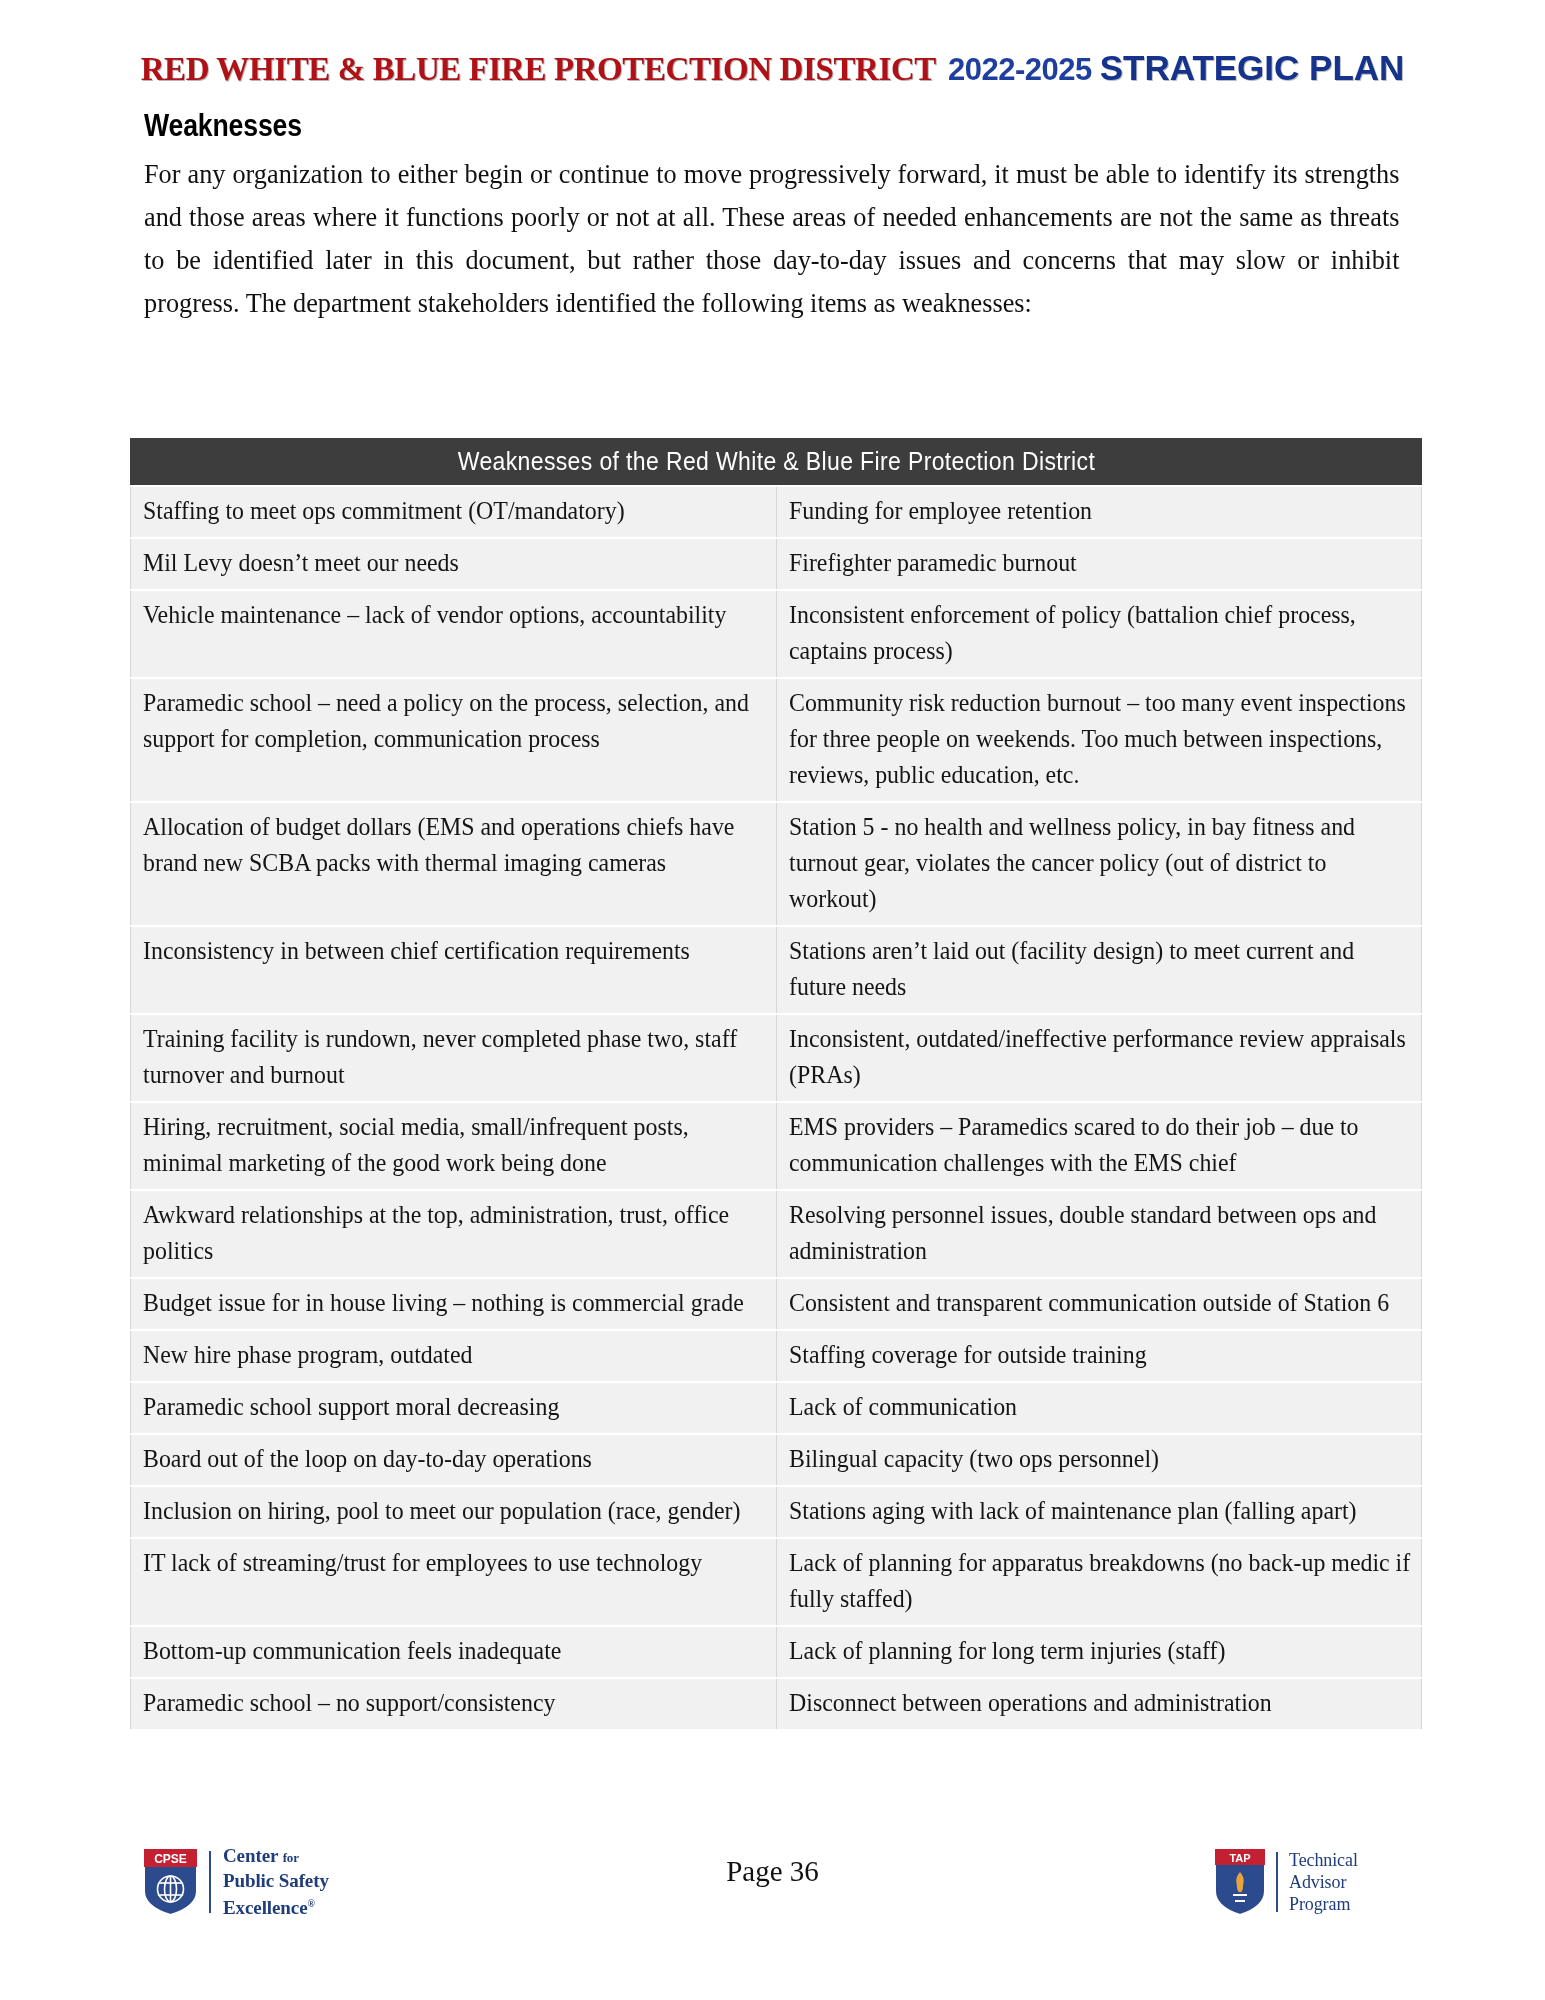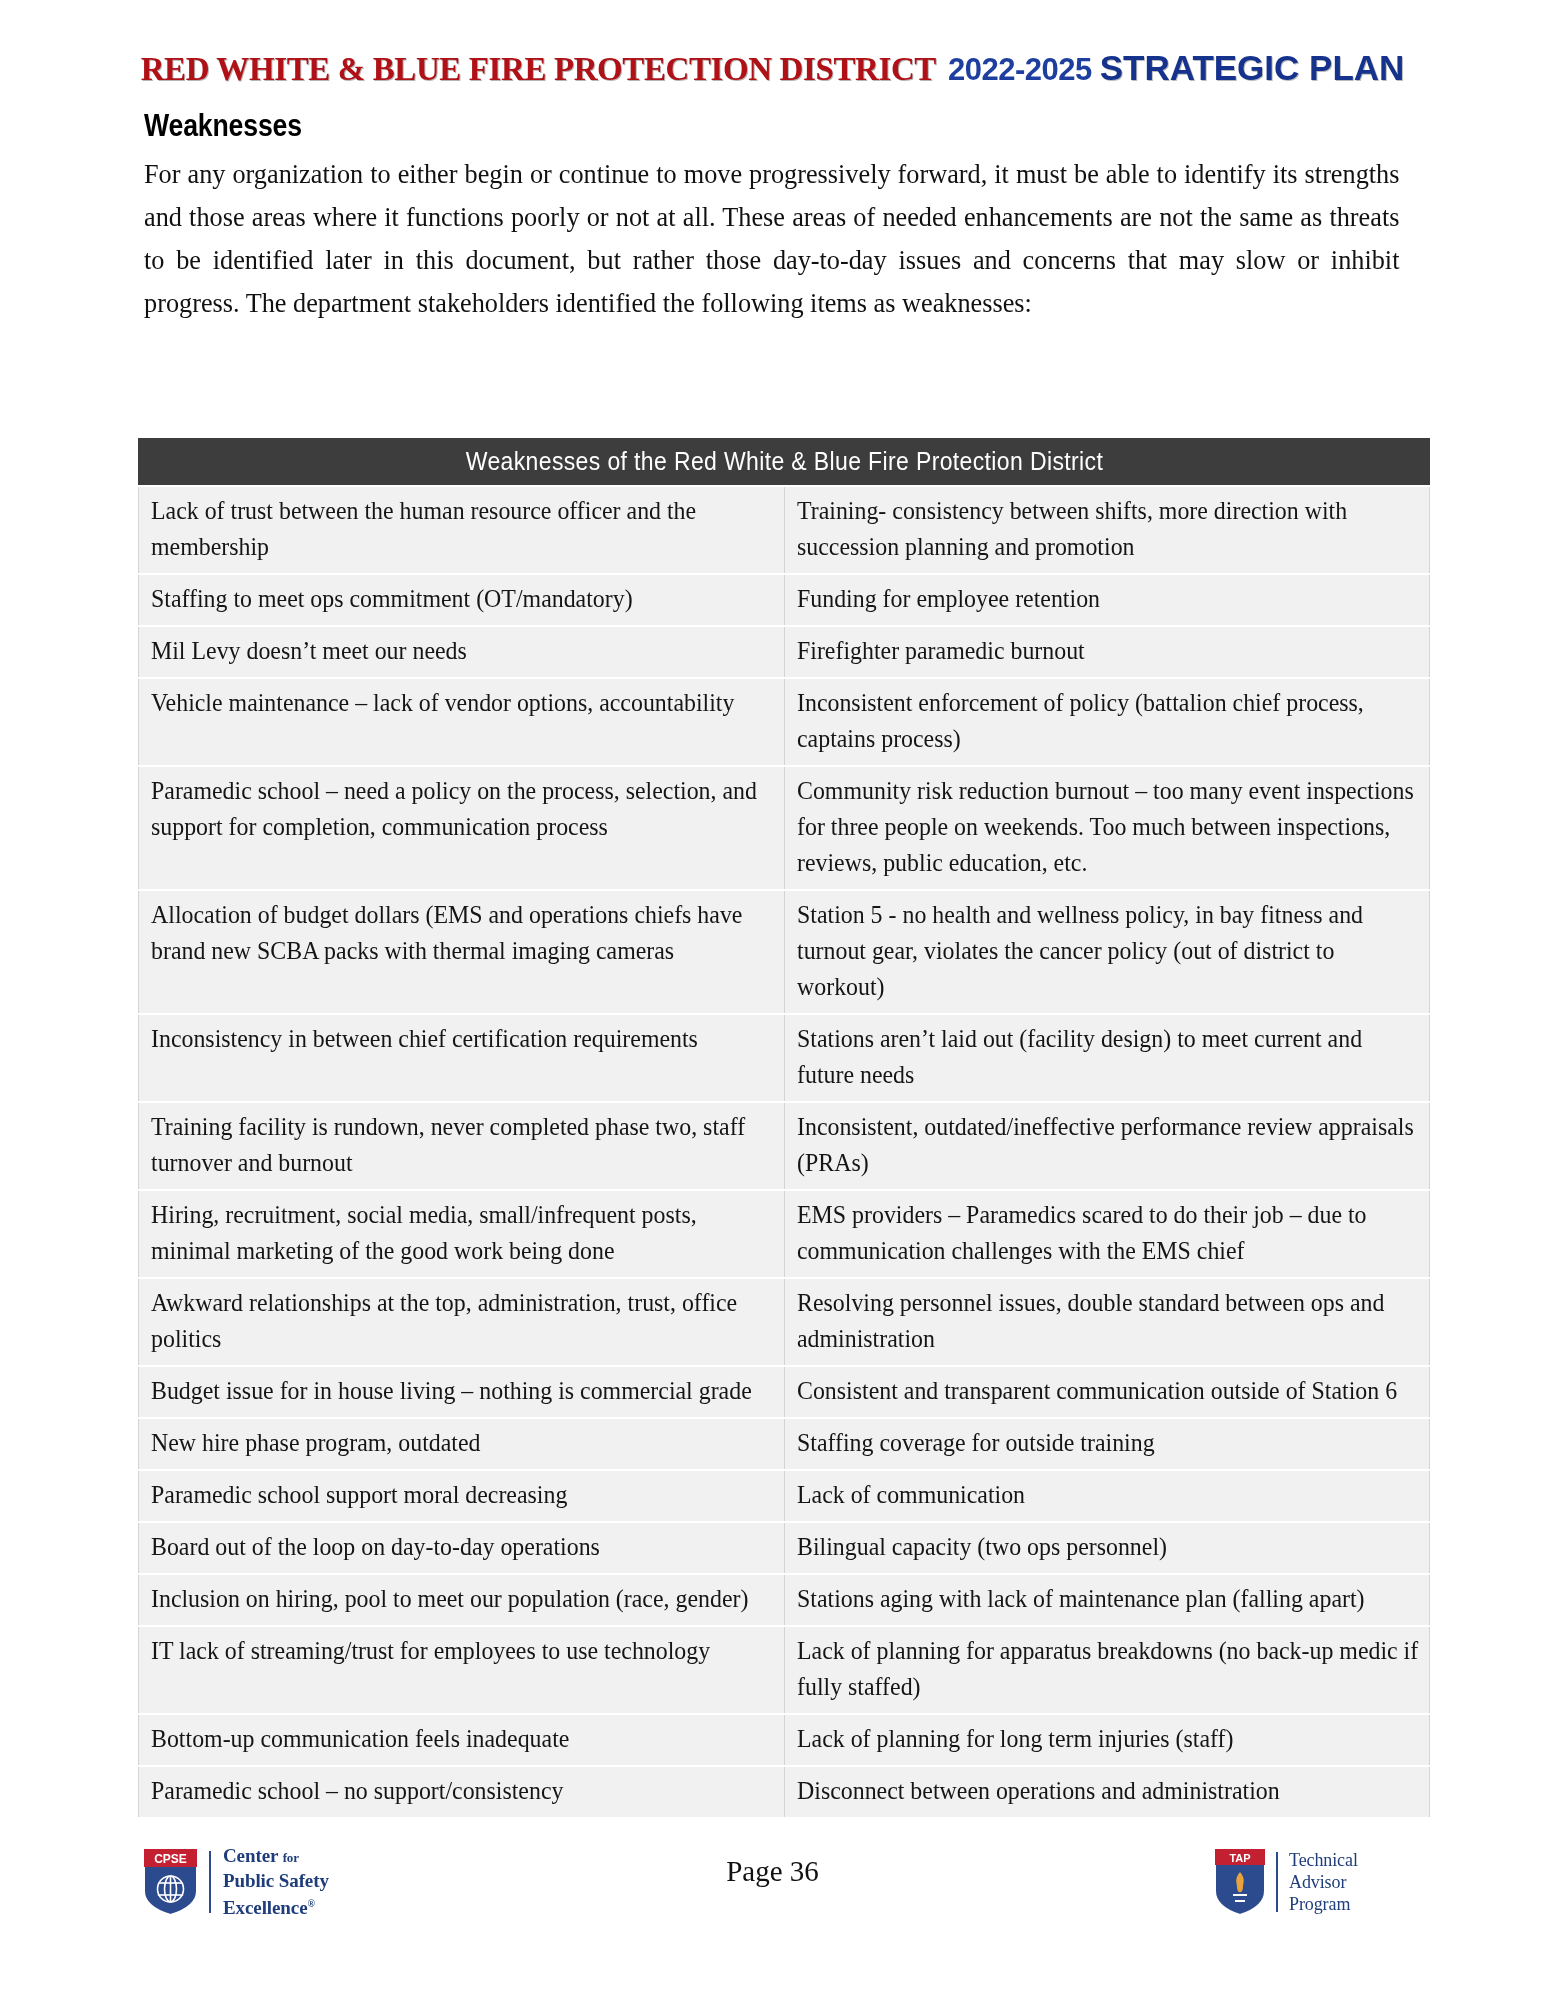--- a/index.html
+++ b/index.html
@@ -96,21 +96,20 @@
     position: absolute;
     top: 438px;
     left: 130px;
     width: 1292px;
   }
   table.wk {
     border-collapse: collapse;
     width: 1292px;
     table-layout: fixed;
     border: 1px solid #b9b9b9;
-    margin-left: 8px;
   }
   .wk thead th {
     background: #3d3d3d;
     color: #ffffff;
     font-family: "Liberation Sans", sans-serif;
     font-weight: normal;
     font-size: 25px;
     letter-spacing: 0.4px;
     text-align: center;
     padding: 8px 6px 9px 6px;
@@ -232,28 +231,20 @@
   </div>
 
   <div class="tbl-wrap">
     <table class="wk">
       <thead>
         <tr>
           <th colspan="2"><span>Weaknesses of the Red White &amp; Blue Fire Protection District</span></th>
         </tr>
       </thead>
       <tbody id="wk-body">
-          <tr>
-            <td>
-              <span class="cellinner">Lack of trust between the human resource officer and the membership</span>
-            </td>
-            <td>
-              <span class="cellinner">Training- consistency between shifts, more direction with succession planning and promotion</span>
-            </td>
-          </tr>
           <tr>
             <td>
               <span class="cellinner">Staffing to meet ops commitment (OT/mandatory)</span>
             </td>
             <td>
               <span class="cellinner">Funding for employee retention</span>
             </td>
           </tr>
           <tr>
             <td>

